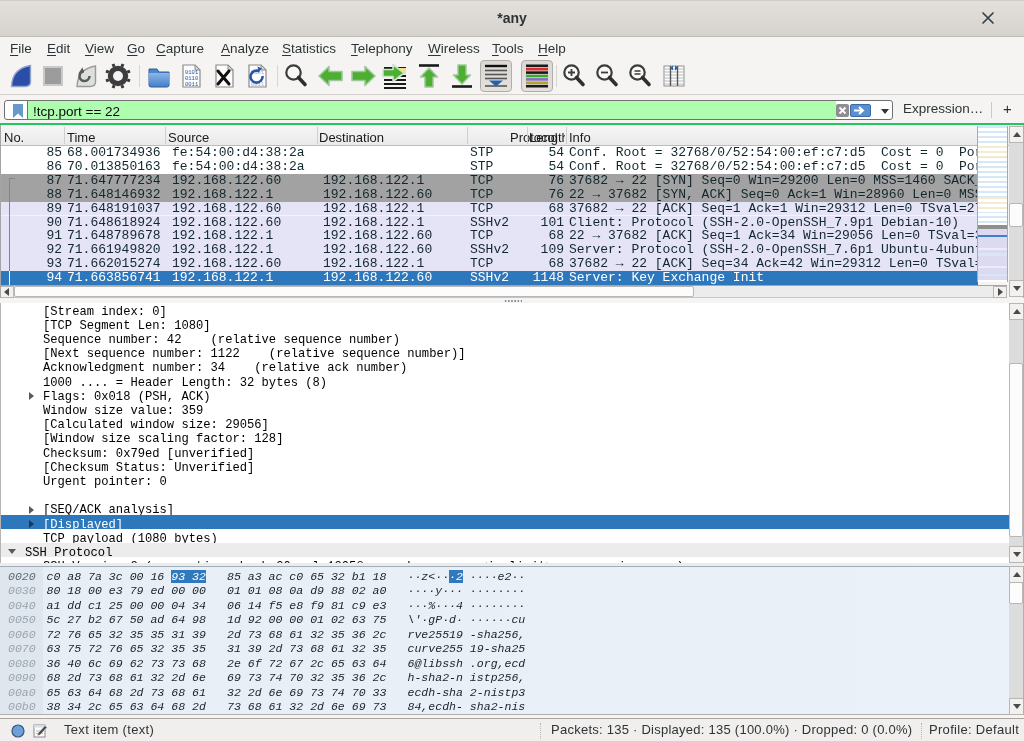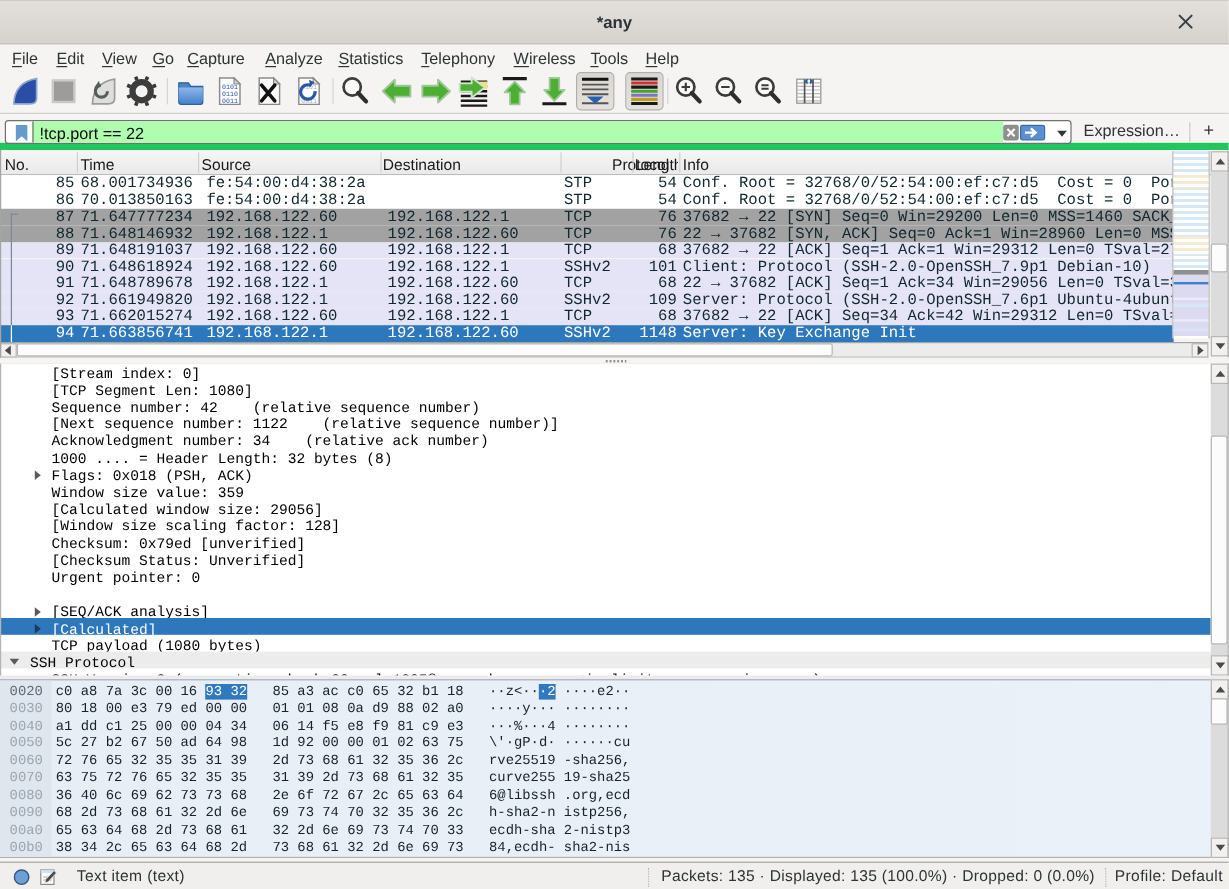--- a/index.html
+++ b/index.html
@@ -10,21 +10,21 @@
 #title{width:100%;text-align:center;top:10px;font-weight:bold;font-size:14px;color:#2e3436;}
 
 #menubar{left:0;top:37px;width:1024px;height:21px;font-size:13.5px;color:#2e3436;}
 #menubar span{position:absolute;top:4px;}
 #menubar u{text-decoration:underline;text-underline-offset:2px;}
 
 #toolbar{left:0;top:58px;width:1024px;height:37px;border-bottom:1px solid #d3d0cc;}
 .tsep{position:absolute;top:65px;width:1px;height:22px;background:#d8d5d1;}
 .tbtn{position:absolute;top:60px;width:32px;height:32px;border:1px solid #b1aeaa;border-radius:4px;background:linear-gradient(#dbd8d4,#e4e1dd);}
 
-#filterbar{left:0;top:95px;width:1024px;height:30px;border-bottom:6px solid #22c55e;}
+#filterbar{left:0;top:95px;width:1024px;height:30px;border-bottom:2px solid #22c55e;}
 #ffield{left:4px;top:5px;width:889px;height:20px;border:1px solid #707070;border-radius:3px;background:#fff;overflow:hidden;}
 #fgreen{left:22px;top:0;width:809px;height:18px;background:#affdaf;border-left:1px solid #707070;}
 #ftext{left:28px;top:3px;font-size:13.5px;color:#0a0a0a;}
 #fexpr{left:903px;top:6px;font-size:13.5px;color:#2e3436;}
 #fsep{left:991px;top:7px;width:1px;height:16px;background:#cccac7;}
 #fplus{left:1003px;top:5px;font-size:15px;color:#2e3436;}
 
 #plheader{left:0;top:125px;width:1024px;height:21px;background:linear-gradient(#f6f6f6,#eaeaea);border-bottom:1px solid #bcbcbc;font-size:13px;color:#1a1a1a;}
 #plheader span{position:absolute;top:4.5px;}
 .hdiv{position:absolute;top:2px;width:1px;height:17px;background:#cfcfcf;}
@@ -42,21 +42,21 @@
 .sbtrack{background:#dcdcdc;}
 .sbbtn{position:absolute;background:#f2f1f0;border:1px solid #b9b7b5;}
 .sbhandle{position:absolute;background:#fcfcfc;border:1px solid #b9b7b5;border-radius:2px;}
 .tri{position:absolute;width:0;height:0;}
 
 #detail{left:0;top:303px;width:1009px;height:260px;background:#fff;overflow:hidden;}
 .dline{position:absolute;left:0;width:1009px;height:14.2px;font-size:12.15px;color:#000;}
 .dline .t{position:absolute;top:3.2px;}
 .dtri{position:absolute;top:5.5px;width:0;height:0;border-top:4px solid transparent;border-bottom:4px solid transparent;border-left:5px solid #5a5a5a;}
 
-#hexpane{left:0;top:566px;width:1024px;height:149px;background:linear-gradient(90deg,#e8eef5,#eaf1f8);border-top:1px solid #a3adb7;border-bottom:1px solid #b2b0ae;overflow:hidden;}
+#hexpane{left:0;top:566px;width:1024px;height:149px;background:linear-gradient(90deg,#e8eef5,#eaf1f8);border-top:1px solid #a3adb7;border-bottom:1px solid #b2b0ae;overflow:hidden;font-style:italic;}
 #hexoffcol{left:0;top:0;width:43px;height:149px;background:#dfe6ee;}
 .hrow{position:absolute;font-size:11.55px;color:#17222c;}
 .hrow .off{position:absolute;left:8px;color:#9aa5af;}
 .hrow .g1{position:absolute;left:46.5px;}
 .hrow .g2{position:absolute;left:227px;}
 .hrow .asc{position:absolute;left:407.5px;}
 
 #statusbar{left:0;top:718px;width:1024px;height:23px;background:#f0efed;border-top:1px solid #a9a6a2;font-size:13px;color:#2e3436;}
 </style></head>
 <body>
@@ -305,21 +305,21 @@
     <div class="dline mono" style="top:55.3px;"><span class="t" style="left:43px">Acknowledgment number: 34    (relative ack number)</span></div>
     <div class="dline mono" style="top:69.5px;"><span class="t" style="left:43px">1000 .... = Header Length: 32 bytes (8)</span></div>
     <div class="dline mono" style="top:83.69999999999999px;"><div class="dtri" style="left:29px;border-left-color:#5a5a5a"></div><span class="t" style="left:43px">Flags: 0x018 (PSH, ACK)</span></div>
     <div class="dline mono" style="top:97.89999999999999px;"><span class="t" style="left:43px">Window size value: 359</span></div>
     <div class="dline mono" style="top:112.1px;"><span class="t" style="left:43px">[Calculated window size: 29056]</span></div>
     <div class="dline mono" style="top:126.3px;"><span class="t" style="left:43px">[Window size scaling factor: 128]</span></div>
     <div class="dline mono" style="top:140.5px;"><span class="t" style="left:43px">Checksum: 0x79ed [unverified]</span></div>
     <div class="dline mono" style="top:154.7px;"><span class="t" style="left:43px">[Checksum Status: Unverified]</span></div>
     <div class="dline mono" style="top:168.89999999999998px;"><span class="t" style="left:43px">Urgent pointer: 0</span></div>
     <div class="dline mono" style="top:197.29999999999998px;"><div class="dtri" style="left:29px;border-left-color:#5a5a5a"></div><span class="t" style="left:43px">[SEQ/ACK analysis]</span></div>
-    <div class="dline mono" style="top:211.5px;background:#2d77bc;color:#fff;"><div class="dtri" style="left:29px;border-left-color:#1a3a5c"></div><span class="t" style="left:43px">[Calculated]</span></div>
+    <div class="dline mono" style="top:211.5px;background:#2d77bc;color:#fff;"><div class="dtri" style="left:29px;border-left-color:#1a3a5c"></div><span class="t" style="left:43px">[Displayed]</span></div>
     <div class="dline mono" style="top:225.7px;"><span class="t" style="left:43px">TCP payload (1080 bytes)</span></div>
     <div class="dline mono" style="top:239.89999999999998px;background:#ececec;"><div class="dtri" style="left:8px;top:6.5px;border-left:4px solid transparent;border-right:4px solid transparent;border-top:5px solid #5a5a5a;border-bottom:none"></div><span class="t" style="left:25px">SSH Protocol</span></div>
     <div class="dline mono" style="top:254.1px;"><div class="dtri" style="left:29px;border-left-color:#5a5a5a"></div><span class="t" style="left:43px">SSH Version 2 (encryption:chacha20-poly1305@openssh.com mac:&lt;implicit&gt; compression:none)</span></div>
   </div>
 <div class="abs sbtrack" style="left:1009px;top:303px;width:15px;height:260px"></div>
 <div class="sbbtn" style="left:1009px;top:303px;width:15px;height:17px"></div>
 <div class="tri" style="left:1012.5px;top:309px;border-left:4px solid transparent;border-right:4px solid transparent;border-bottom:5px solid #4a4a4a"></div>
 <div class="sbbtn" style="left:1009px;top:546px;width:15px;height:17px"></div>
 <div class="tri" style="left:1012.5px;top:552px;border-left:4px solid transparent;border-right:4px solid transparent;border-top:5px solid #4a4a4a"></div>
 <div class="sbhandle" style="left:1009px;top:363px;width:14px;height:174px"></div>

